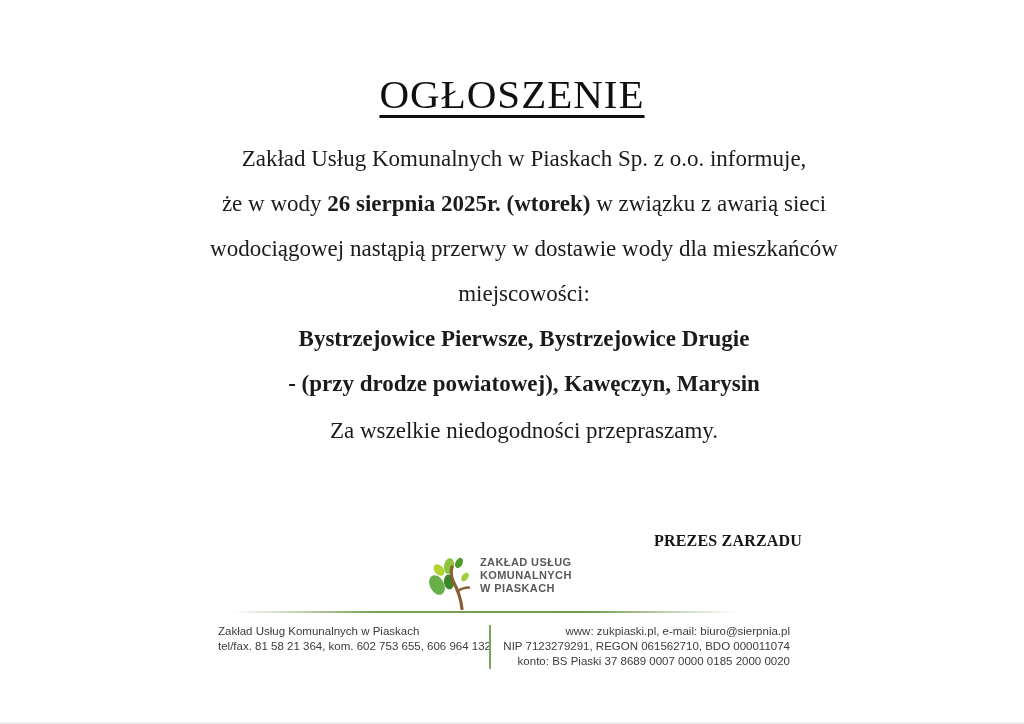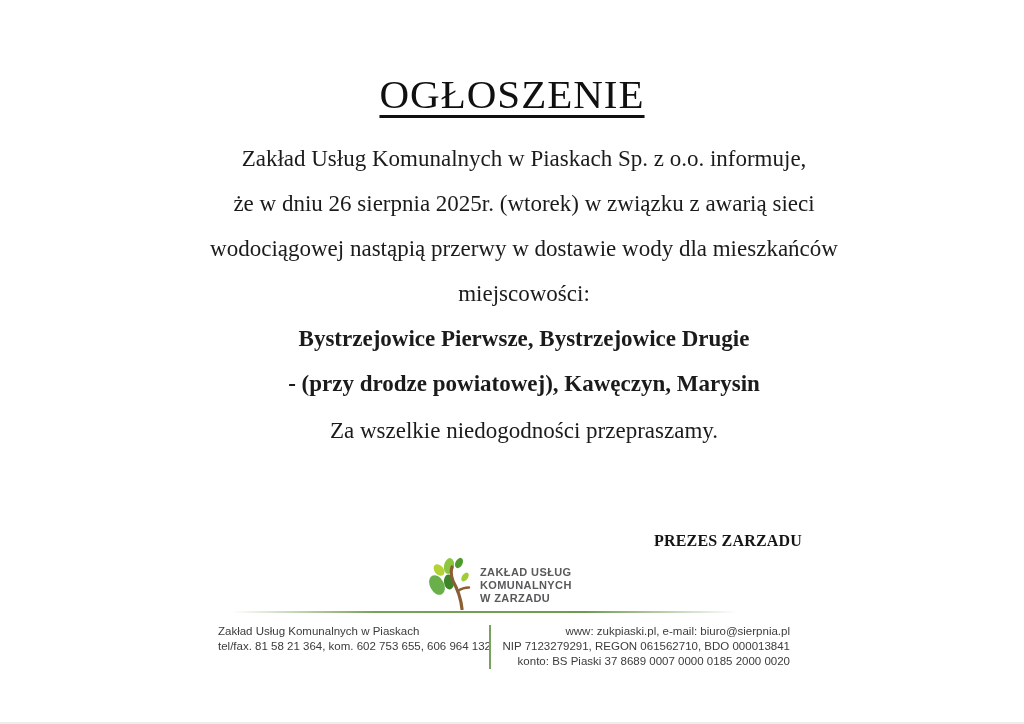--- a/index.html
+++ b/index.html
@@ -20,36 +20,36 @@
     text-underline-offset:7px;
     color:#101010;
   }
 
   .body-text{
     position:absolute;top:136px;left:12px;width:1024px;
     text-align:center;
     font-size:23px;line-height:45px;
   }
   .body-text p{margin:0;}
-  .b{font-weight:normal;}
+  .b{font-weight:bold;}
   .localities{font-weight:bold;}
   .apology{margin-top:2px !important;}
 
   .signature{
     position:absolute;top:524px;left:608px;width:240px;
     text-align:center;
     font-size:16px;font-weight:bold;line-height:33px;
     color:#151515;
     letter-spacing:0.2px;
   }
   .signature div{white-space:nowrap;}
 
   .logo{
     position:absolute;top:556px;left:428px;
-    display:flex;align-items:center;gap:6px;
+    display:flex;gap:6px;
   }
   .logo-text{
     font-family:"Liberation Sans", sans-serif;
     font-size:11px;font-weight:bold;line-height:13px;
     letter-spacing:0.4px;color:#58595b;
   }
 
   .rule-green{
     position:absolute;top:611px;left:232px;width:505px;height:2px;
     background:linear-gradient(90deg,
@@ -78,21 +78,21 @@
 </style>
 </head>
 <body>
 
 <div class="page">
 
   <h1 class="title">OGŁOSZENIE</h1>
 
   <div class="body-text">
     <p>Zakład Usług Komunalnych w Piaskach Sp. z o.o. informuje,</p>
-    <p><span>że w dniu </span><span class="b">26 sierpnia 2025r. (wtorek)</span><span> w związku z awarią sieci</span></p>
+    <p><span>że w wody </span><span class="b">26 sierpnia 2025r. (wtorek)</span><span> w związku z awarią sieci</span></p>
     <p>wodociągowej nastąpią przerwy w dostawie wody dla mieszkańców</p>
     <p>miejscowości:</p>
     <p class="localities">Bystrzejowice Pierwsze, Bystrzejowice Drugie</p>
     <p class="localities">- (przy drodze powiatowej), Kawęczyn, Marysin</p>
     <p class="apology">Za wszelkie niedogodności przepraszamy.</p>
   </div>
 
   <div class="signature">
     <div>PREZES ZARZADU</div>
   </div>
@@ -106,34 +106,34 @@
         <ellipse cx="31" cy="7" rx="3.5" ry="5.5" fill="#4e9a2e" transform="rotate(28 31 7)"></ellipse>
         <ellipse cx="21" cy="26" rx="5" ry="7.5" fill="#3e8527" transform="rotate(-8 21 26)"></ellipse>
         <ellipse cx="37" cy="21" rx="3" ry="5" fill="#a0cc3a" transform="rotate(35 37 21)"></ellipse>
         <path d="M 34 53 C 33 43, 30 34, 25 25 C 23 20, 22.5 16, 24 11" fill="none" stroke="#8a5f34" stroke-width="3.2" stroke-linecap="round"></path>
         <path d="M 30 35 C 33.5 32.5, 37 31.5, 41 31.5" fill="none" stroke="#8a5f34" stroke-width="2.4" stroke-linecap="round"></path>
       </svg>
     </span>
     <span class="logo-text">
       <div>ZAKŁAD USŁUG</div>
       <div>KOMUNALNYCH</div>
-      <div>W ZARZADU</div>
+      <div>W PIASKACH</div>
     </span>
   </div>
 
   <div class="rule-green"></div>
 
   <div class="footer">
     <div class="footer-left">
       <div>Zakład Usług Komunalnych w Piaskach</div>
       <div>tel/fax. 81 58 21 364, kom. 602 753 655, 606 964 132</div>
     </div>
     <div class="footer-divider"></div>
     <div class="footer-right">
       <div>www: zukpiaski.pl, e-mail: biuro@sierpnia.pl</div>
-      <div>NIP 7123279291, REGON 061562710, BDO 000013841</div>
+      <div>NIP 7123279291, REGON 061562710, BDO 000011074</div>
       <div>konto: BS Piaski 37 8689 0007 0000 0185 2000 0020</div>
     </div>
   </div>
 
   <div class="page-bottom-edge"></div>
 
 </div>
 
 </body></html>

